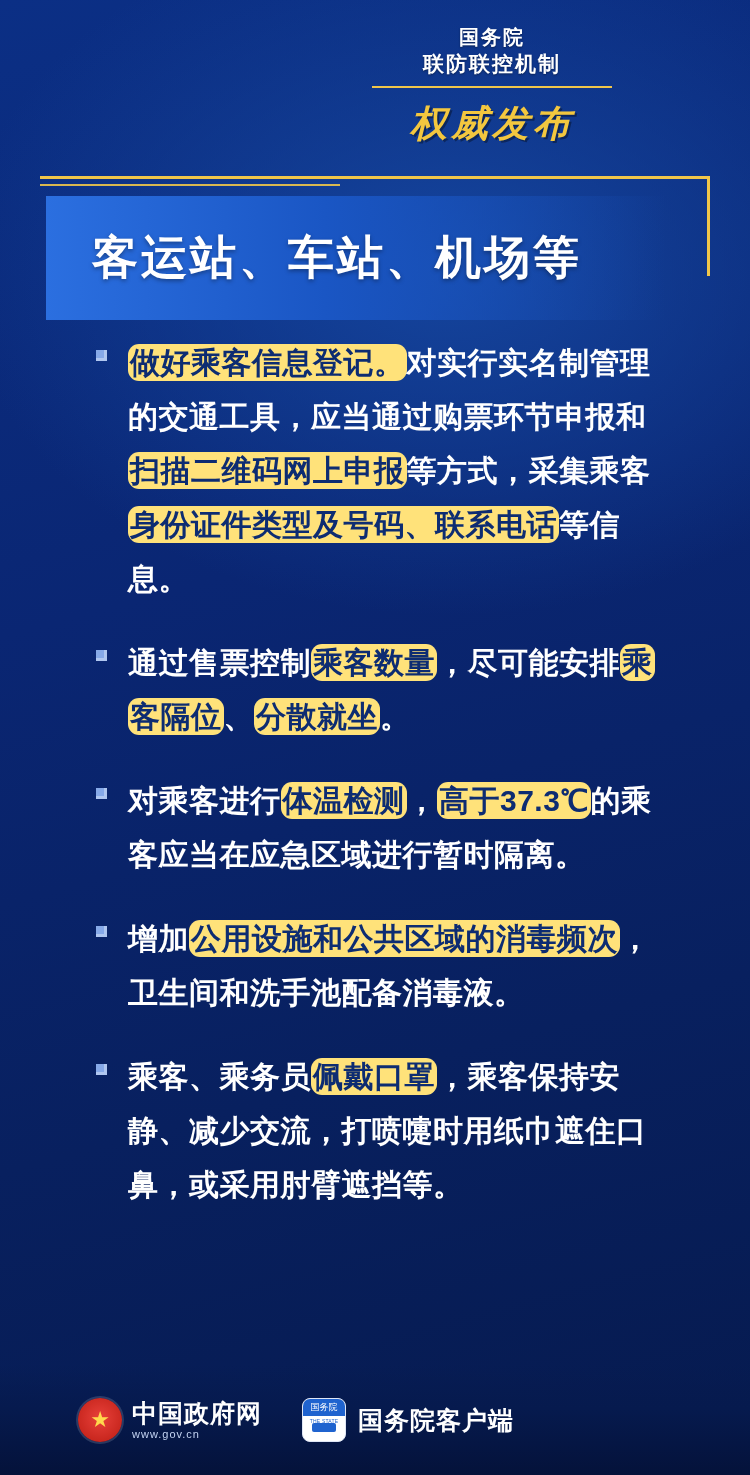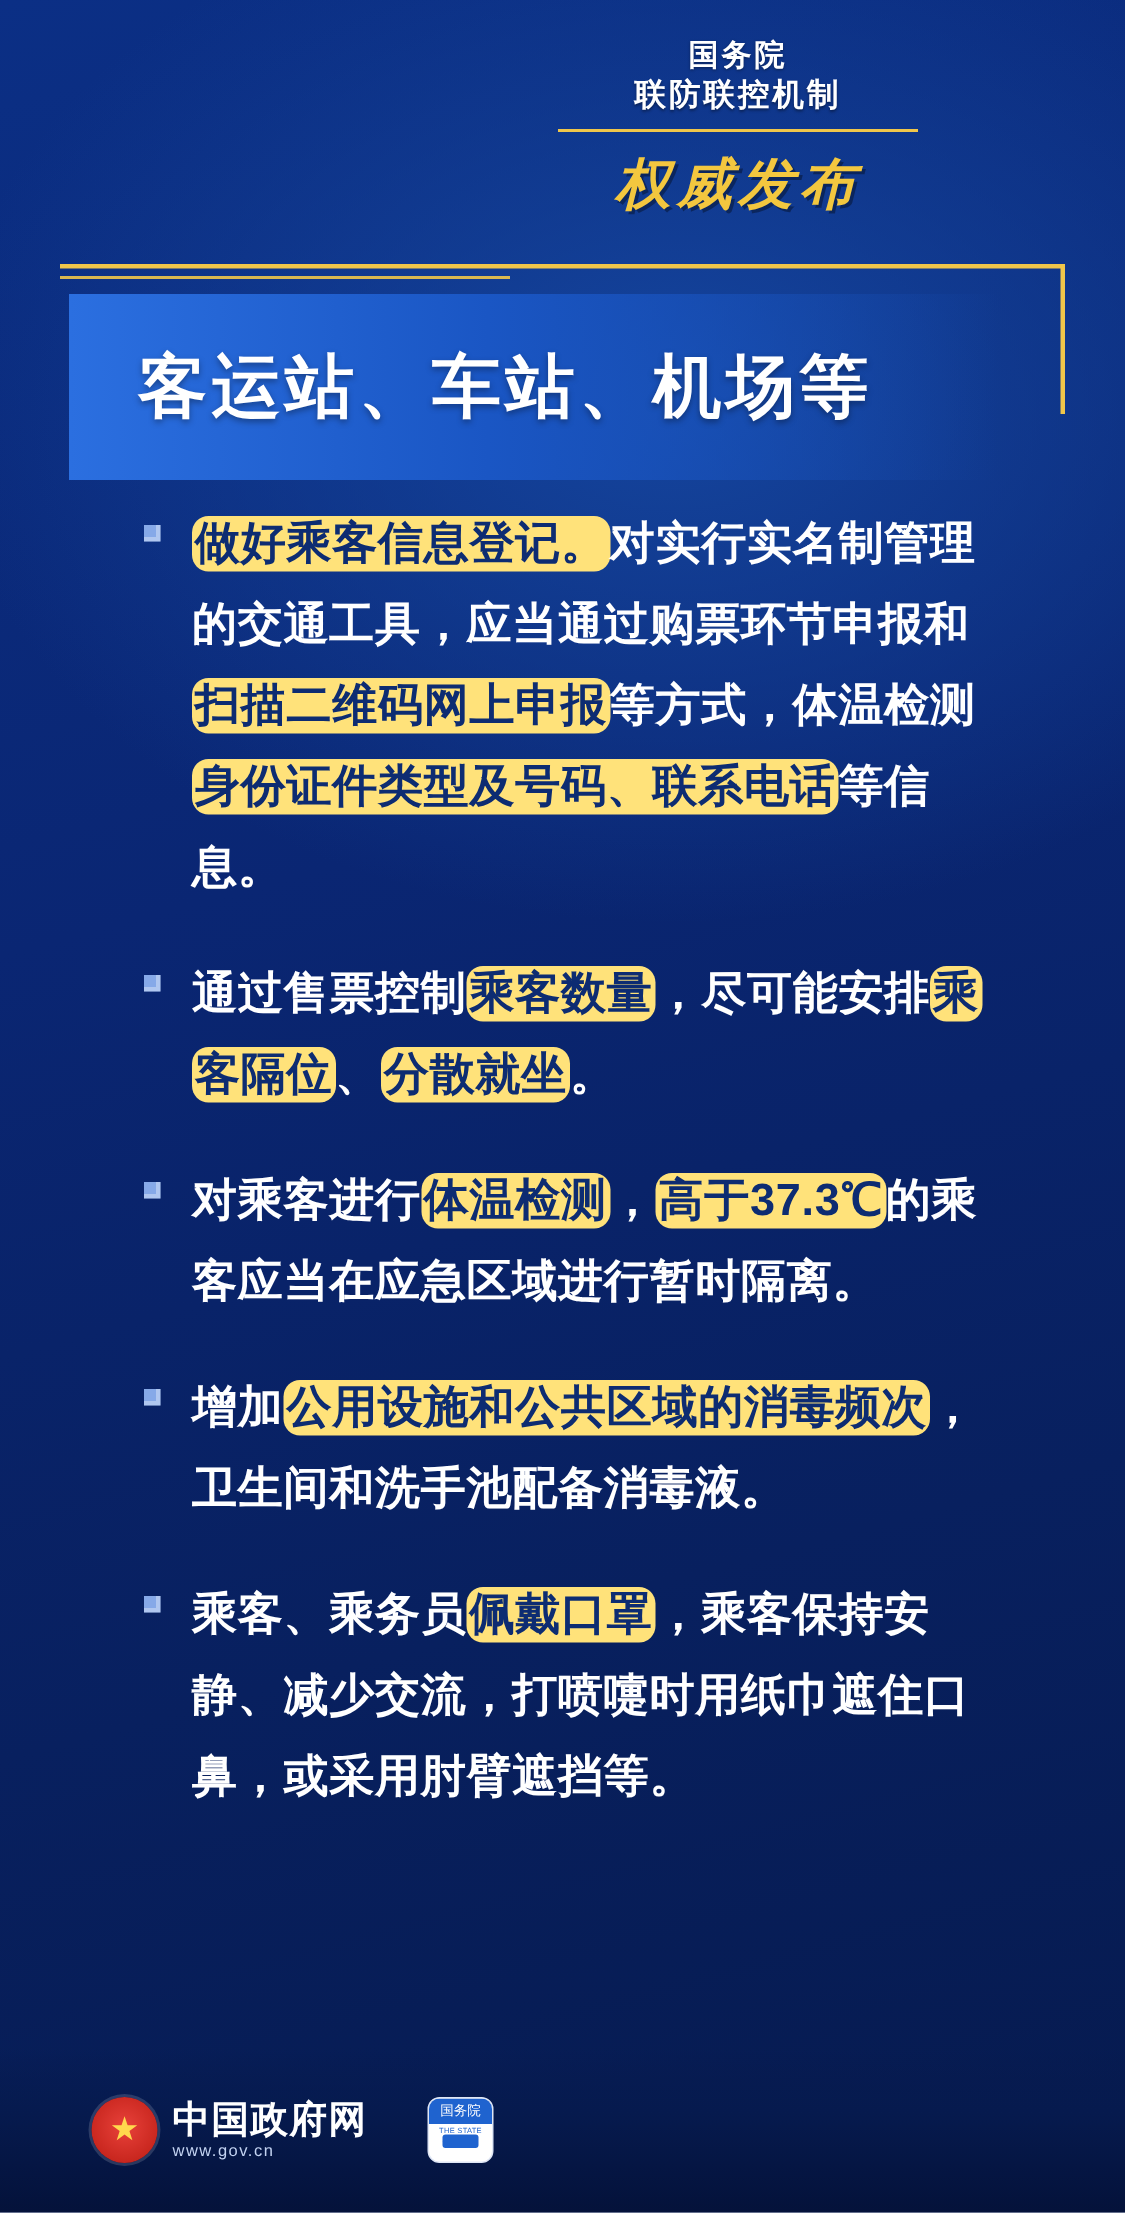--- a/index.html
+++ b/index.html
@@ -128,21 +128,21 @@
   }
 
   
   .footer {
     position: absolute;
     left: 0; bottom: 0;
     width: 750px; height: 110px;
     background: linear-gradient(180deg, rgba(5,22,62,0) 0%, #061a4e 40%, #04123a 100%);
     display: flex;
     align-items: center;
-    padding-left: 61px;
+    padding-left: 78px;
   }
   .brand {
     display: flex;
     align-items: center;
     margin-right: 40px;
   }
   .emblem {
     width: 44px; height: 44px;
     border-radius: 50%;
     background: radial-gradient(circle at 50% 45%, #e8413a 0%, #c9271f 70%, #a81a14 100%);
@@ -235,21 +235,21 @@
   <div class="authority">权威发布</div>
 </div>
 
 <div class="title-bar">
   <div class="title-text">客运站、车站、机场等</div>
 </div>
 
 <div class="content" id="content">
     <div class="item">
       <span class="bullet"></span>
-      <div class="para"><span class="hl">做好乘客信息登记。</span><span>对实行实名制管理的交通工具，应当通过购票环节申报和</span><span class="hl">扫描二维码网上申报</span><span>等方式，体温检测</span><span class="hl">身份证件类型及号码、联系电话</span><span>等信息。</span></div>
+      <div class="para"><span class="hl">做好乘客信息登记。</span><span>对实行实名制管理的交通工具，应当通过购票环节申报和</span><span class="hl">扫描二维码网上申报</span><span>等方式，采集乘客</span><span class="hl">身份证件类型及号码、联系电话</span><span>等信息。</span></div>
     </div>
     <div class="item">
       <span class="bullet"></span>
       <div class="para"><span>通过售票控制</span><span class="hl">乘客数量</span><span>，尽可能安排</span><span class="hl">乘客隔位</span><span>、</span><span class="hl">分散就坐</span><span>。</span></div>
     </div>
     <div class="item">
       <span class="bullet"></span>
       <div class="para"><span>对乘客进行</span><span class="hl">体温检测</span><span>，</span><span class="hl">高于37.3℃</span><span>的乘客应当在应急区域进行暂时隔离。</span></div>
     </div>
     <div class="item">
@@ -269,14 +269,15 @@
       <div class="cn">中国政府网</div>
       <div class="url">www.gov.cn</div>
     </div>
   </div>
   <div class="app">
     <div class="app-icon">
       <div class="cap">国务院</div>
       <div class="sub">THE STATE COUNCIL</div>
       <div class="bar"></div>
     </div>
+    <div class="app-label">国务院客户端</div>
   </div>
 </div>
 
 </body></html>

